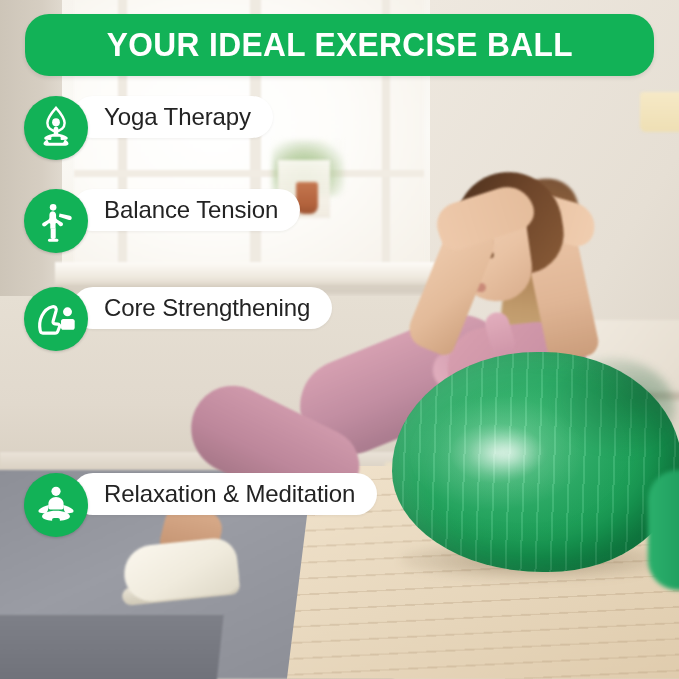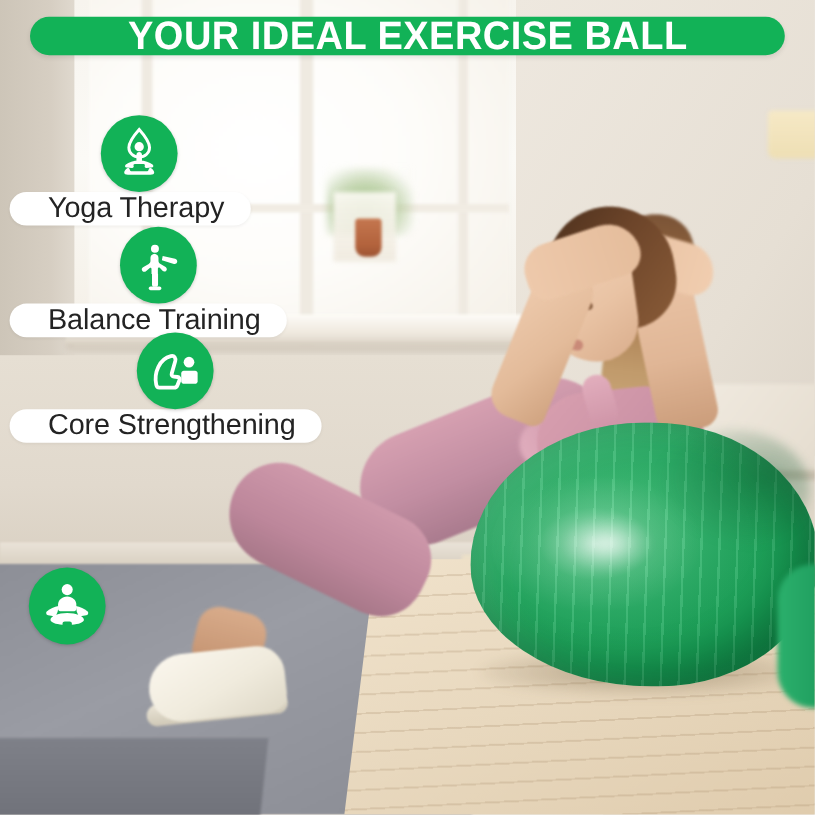--- a/index.html
+++ b/index.html
@@ -295,21 +295,21 @@
   }
   .ball-green-edge {
     position: absolute; left: 648px; top: 470px; width: 44px; height: 120px;
     background: linear-gradient(to right, #2bb06c, #1d9a5c);
     border-radius: 30px 0 0 30px;
     filter: blur(2px);
   }
 
   
   .title-banner {
-    position: absolute; left: 25px; top: 14px; width: 629px; height: 32px;
+    position: absolute; left: 25px; top: 14px; width: 629px; height: 62px;
     background: var(--brand, #12b257);
     border-radius: 24px;
     display: flex; align-items: center; justify-content: center;
     box-shadow: 0 2px 4px rgba(0,0,0,0.10);
     z-index: 40;
     text-align: center;
   }
   .title-text {
     color: #ffffff;
     font-size: 33px;
@@ -319,23 +319,21 @@
     transform: scaleX(0.96);
     white-space: nowrap;
   }
 
   
   .feature {
     position: absolute;
     left: 24px;
     height: 64px;
     display: flex;
-    align-items: center;
     z-index: 30;
-    flex-direction: column;
   }
   .icon-badge {
     position: relative;
     width: 64px; height: 64px;
     flex: 0 0 64px;
     border-radius: 50%;
     background: var(--brand, #12b257);
     display: flex; align-items: center; justify-content: center;
     box-shadow: 0 1px 3px rgba(0,0,0,0.18);
     z-index: 2;
@@ -449,25 +447,25 @@
     <div class="icon-badge">
       <svg viewBox="0 0 64 64" fill="#ffffff" aria-hidden="true">
         <circle cx="28" cy="13" r="4.6"></circle>
         <path d="M28 18.6 c-3 0-5.2 2.2-5.2 5 v3.6 c0 1.4-.8 2.6-2 3.3 l-6.6 3.8 c-1.6.9-2 3-.8 4.3 1.1 1.2 3 1.3 4.2.3 l4.4-3.6 c.8-.7 2-.1 2 1 v6 h7.4 v-6.3 c0-1.2 1.4-1.8 2.2-.9 l3.2 3.4 c1.2 1.3 3.2 1.2 4.3-.1 1.1-1.3 .8-3.3-.7-4.2 l-6.4-3.9 c-1.2-.7-1.9-2-1.9-3.4 v-3.3 c0-2.8-2.2-5-5.2-5z"></path>
         <path d="M36 26.2 l14 4.4 c1.7.5 3.4-.5 3.8-2.2 .4-1.7-.7-3.4-2.4-3.8 l-14.4-3.2 z"></path>
         <path d="M24.6 42 h7 v12.6 c0 1.3-1 2.4-2.3 2.4 h-2.4 c-1.3 0-2.3-1.1-2.3-2.4 z"></path>
         <path d="M23 56.6 h10.2 c1.3 0 2.3 1 2.3 2.2 0 1.2-1 2.2-2.3 2.2 H23 c-1.3 0-2.3-1-2.3-2.2 0-1.2 1-2.2 2.3-2.2z"></path>
       </svg>
     </div>
     <div class="label-pill">
-      <span class="label-text">Balance Training</span>
-    </div>
-  </div>
-
-  <div class="feature" style="top:277px">
+      <span class="label-text">Balance Tension</span>
+    </div>
+  </div>
+
+  <div class="feature" style="top:287px">
     <div class="icon-badge">
       <svg viewBox="0 0 64 64" fill="#ffffff" aria-hidden="true">
         <path d="M10 48 C7 34 14 18 27 15 c4-1 6 2 5 6 l-4 14 c-.6 2 .6 3.6 2.6 3.8 l4 .4 c2 .2 3 2 2.3 3.8 l-2.4 6 c-.6 1.6-2.2 2.6-3.9 2.6 H13.6 C11.9 51.6 10.4 50 10 48z" fill="none" stroke="#ffffff" stroke-width="4.4" stroke-linejoin="round"></path>
         <circle cx="48" cy="22" r="6.2"></circle>
         <path d="M42 32 h13 c1.7 0 3 1.4 3 3 v9 c0 1.7-1.3 3-3 3 H42 c-1.7 0-3-1.3-3-3 v-9 c0-1.6 1.3-3 3-3z"></path>
       </svg>
     </div>
     <div class="label-pill">
       <span class="label-text">Core Strengthening</span>
     </div>
@@ -477,16 +475,19 @@
   <div class="feature" style="top:473px">
     <div class="icon-badge">
       <svg viewBox="0 0 64 64" fill="#ffffff" aria-hidden="true">
         <circle cx="32" cy="13" r="6.4"></circle>
         <path d="M32 21 c-6 0-10.6 4.2-10.6 9.6 v5 c0 1.4 1.1 2.5 2.5 2.5 h16.2 c1.4 0 2.5-1.1 2.5-2.5 v-5 C42.6 25.2 38 21 32 21z"></path>
         <path d="M22 32 c-5 1-10 3.4-13.4 6.2 -1.8 1.5-1 4.2 1.3 4.6 l8.6 1.4 2.4-5.4 z"></path>
         <path d="M42 32 c5 1 10 3.4 13.4 6.2 1.8 1.5 1 4.2-1.3 4.6 l-8.6 1.4 -2.4-5.4 z"></path>
         <path d="M32 40 c-10.6 0-19.4 3.6-19.4 8 0 3 6 5.2 14 5.8 v-1.4 c0-1.4 1.2-2.4 2.6-2.4 h5.6 c1.4 0 2.6 1 2.6 2.4 v1.4 c8-.6 14-2.8 14-5.8 C51.4 43.6 42.6 40 32 40z"></path>
       </svg>
     </div>
+    <div class="label-pill">
+      <span class="label-text">Relaxation &amp; Meditation</span>
+    </div>
   </div>
 
 
 </div>
 
 </body></html>

